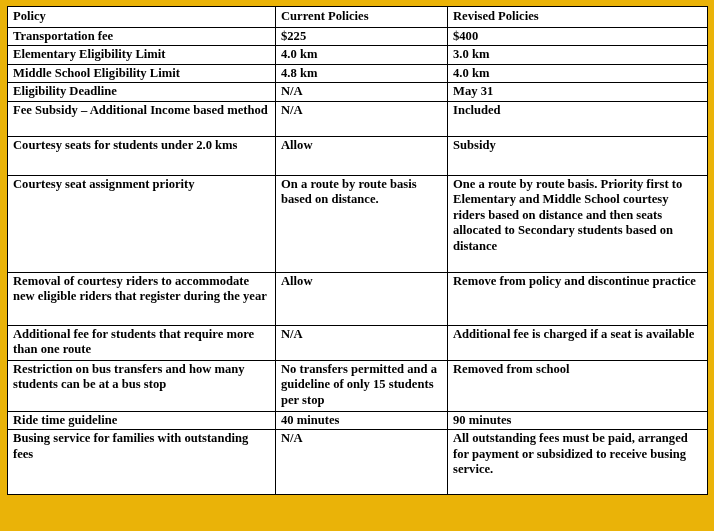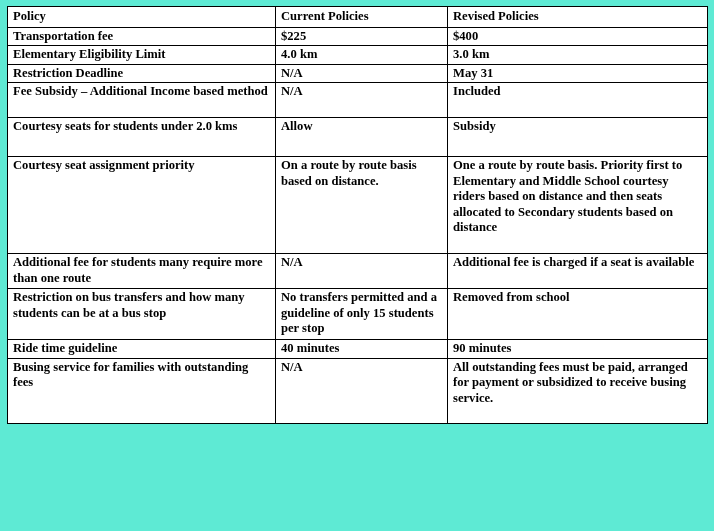--- a/index.html
+++ b/index.html
@@ -11,21 +11,21 @@
     width: 714px;
     height: 531px;
     overflow: hidden;
     font-family: "Liberation Serif", "DejaVu Serif", serif;
     color: #000000;
   }
   .page {
     position: relative;
     width: 714px;
     height: 531px;
-    background: #5eead4;
+    background: #eab308;
   }
   table.policy-table {
     position: absolute;
     left: 7px;
     top: 6px;
     width: 700px;
     border-collapse: collapse;
     table-layout: fixed;
     background: #ffffff;
   }
@@ -95,21 +95,32 @@
           </td>
           <td>
             <span class="cell-text">4.0 km</span>
           </td>
           <td>
             <span class="cell-text">3.0 km</span>
           </td>
         </tr>
         <tr data-rowheight="h1">
           <td>
-            <span class="cell-text">Restriction Deadline</span>
+            <span class="cell-text">Middle School Eligibility Limit</span>
+          </td>
+          <td>
+            <span class="cell-text">4.8 km</span>
+          </td>
+          <td>
+            <span class="cell-text">4.0 km</span>
+          </td>
+        </tr>
+        <tr data-rowheight="h1">
+          <td>
+            <span class="cell-text">Eligibility Deadline</span>
           </td>
           <td>
             <span class="cell-text">N/A</span>
           </td>
           <td>
             <span class="cell-text">May 31</span>
           </td>
         </tr>
         <tr data-rowheight="h2">
           <td>
@@ -137,23 +148,34 @@
           <td>
             <span class="cell-text">Courtesy seat assignment priority</span>
           </td>
           <td>
             <span class="cell-text">On a route by route basis based on distance.</span>
           </td>
           <td>
             <span class="cell-text">One a route by route basis. Priority first to Elementary and Middle School courtesy riders based on distance and then seats allocated to Secondary students based on distance</span>
           </td>
         </tr>
+        <tr data-rowheight="h3b">
+          <td>
+            <span class="cell-text">Removal of courtesy riders to accommodate new eligible riders that register during the year</span>
+          </td>
+          <td>
+            <span class="cell-text">Allow</span>
+          </td>
+          <td>
+            <span class="cell-text">Remove from policy and discontinue practice</span>
+          </td>
+        </tr>
         <tr data-rowheight="h2">
           <td>
-            <span class="cell-text">Additional fee for students many require more than one route</span>
+            <span class="cell-text">Additional fee for students that require more than one route</span>
           </td>
           <td>
             <span class="cell-text">N/A</span>
           </td>
           <td>
             <span class="cell-text">Additional fee is charged if a seat is available</span>
           </td>
         </tr>
         <tr data-rowheight="h3">
           <td>

